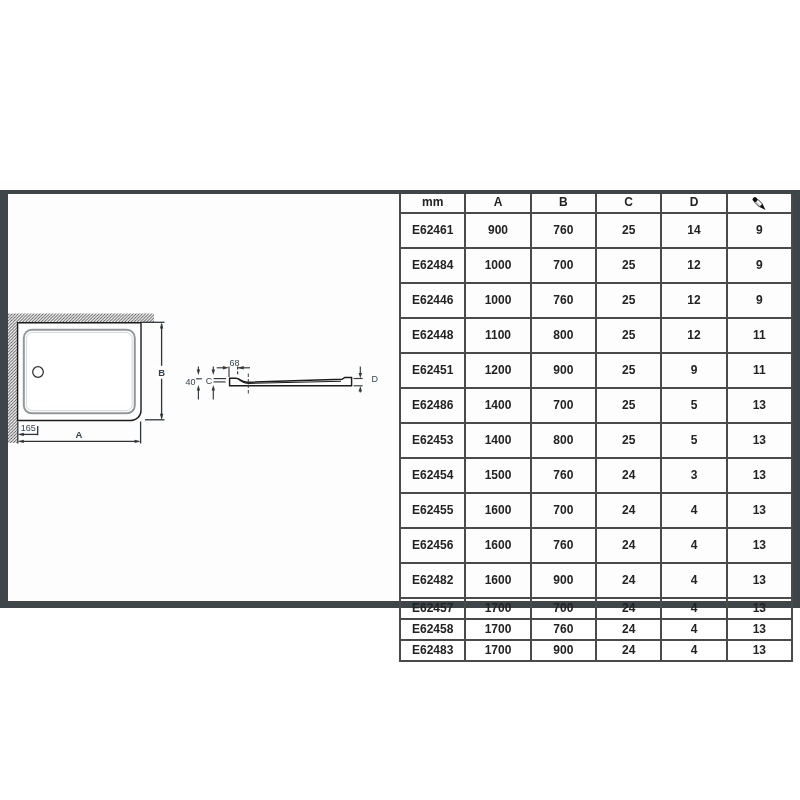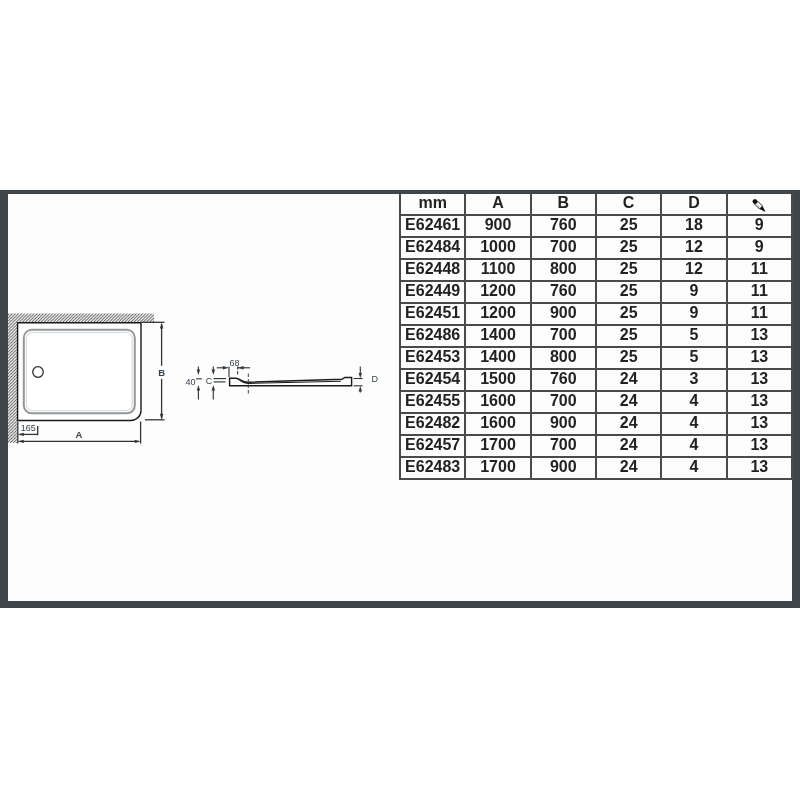--- a/index.html
+++ b/index.html
@@ -1,23 +1,23 @@
 <!DOCTYPE html>
 <html><head>
 <meta charset="utf-8">
 <style>
   html,body{margin:0;padding:0;background:#ffffff;}
   body{width:800px;height:800px;position:relative;font-family:"Liberation Sans",sans-serif;}
   #panel{position:absolute;left:0;top:190px;width:800px;height:418px;box-sizing:border-box;
     background:#fdfdfd;border:solid #3f464a;border-width:4px 8px 7px 8px;}
   #drawing{position:absolute;left:0;top:0;}
   table.dim{position:absolute;right:-1px;top:0;width:394px;table-layout:fixed;
-    border-collapse:collapse;border:2px solid #343434;border-top:0;font-size:16px;font-weight:bold;color:#222;}
+    border-collapse:collapse;border:2px solid #343434;border-top:0;font-size:12px;font-weight:bold;color:#222;}
   table.dim tr:first-child td{border-top:0;}
-  table.dim tr{height:21px;}
+  table.dim tr{height:35px;}
   table.dim tr:first-child{height:19.4px;}
   table.dim tr:nth-child(n+13){height:21px;}
   table.dim tr:nth-child(n+20){height:36px;}
   table.dim td,table.dim th{border:2px solid #4a4a4a;text-align:center;vertical-align:middle;padding:0 0 2px 0;font-weight:bold;}
 </style>
 </head>
 <body>
 
 <div id="panel">
 
@@ -129,48 +129,48 @@
                 <polygon points="2.2,-2.1 8.6,0 2.2,2.1" fill="#0d0d0d"></polygon>
               </g>
             </svg>
 </td>
         </tr>
 <tr>
           <td>E62461</td>
           <td>900</td>
           <td>760</td>
           <td>25</td>
-          <td>18</td>
+          <td>14</td>
           <td>9</td>
         </tr>
 <tr>
           <td>E62484</td>
           <td>1000</td>
           <td>700</td>
+          <td>25</td>
+          <td>12</td>
+          <td>9</td>
+        </tr>
+<tr>
+          <td>E62446</td>
+          <td>1000</td>
+          <td>760</td>
           <td>25</td>
           <td>12</td>
           <td>9</td>
         </tr>
 <tr>
           <td>E62448</td>
           <td>1100</td>
           <td>800</td>
           <td>25</td>
           <td>12</td>
           <td>11</td>
         </tr>
 <tr>
-          <td>E62449</td>
-          <td>1200</td>
-          <td>760</td>
-          <td>25</td>
-          <td>9</td>
-          <td>11</td>
-        </tr>
-<tr>
           <td>E62451</td>
           <td>1200</td>
           <td>900</td>
           <td>25</td>
           <td>9</td>
           <td>11</td>
         </tr>
 <tr>
           <td>E62486</td>
           <td>1400</td>
@@ -197,31 +197,47 @@
         </tr>
 <tr>
           <td>E62455</td>
           <td>1600</td>
           <td>700</td>
           <td>24</td>
           <td>4</td>
           <td>13</td>
         </tr>
 <tr>
+          <td>E62456</td>
+          <td>1600</td>
+          <td>760</td>
+          <td>24</td>
+          <td>4</td>
+          <td>13</td>
+        </tr>
+<tr>
           <td>E62482</td>
           <td>1600</td>
           <td>900</td>
           <td>24</td>
           <td>4</td>
           <td>13</td>
         </tr>
 <tr>
           <td>E62457</td>
           <td>1700</td>
           <td>700</td>
+          <td>24</td>
+          <td>4</td>
+          <td>13</td>
+        </tr>
+<tr>
+          <td>E62458</td>
+          <td>1700</td>
+          <td>760</td>
           <td>24</td>
           <td>4</td>
           <td>13</td>
         </tr>
 <tr>
           <td>E62483</td>
           <td>1700</td>
           <td>900</td>
           <td>24</td>
           <td>4</td>

